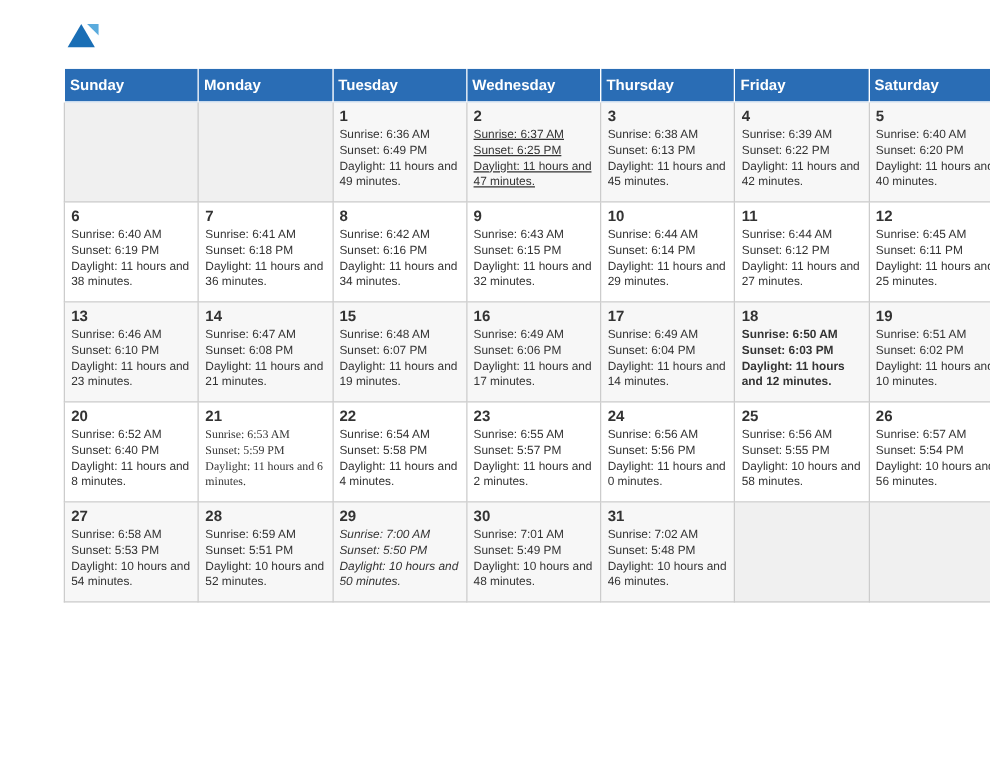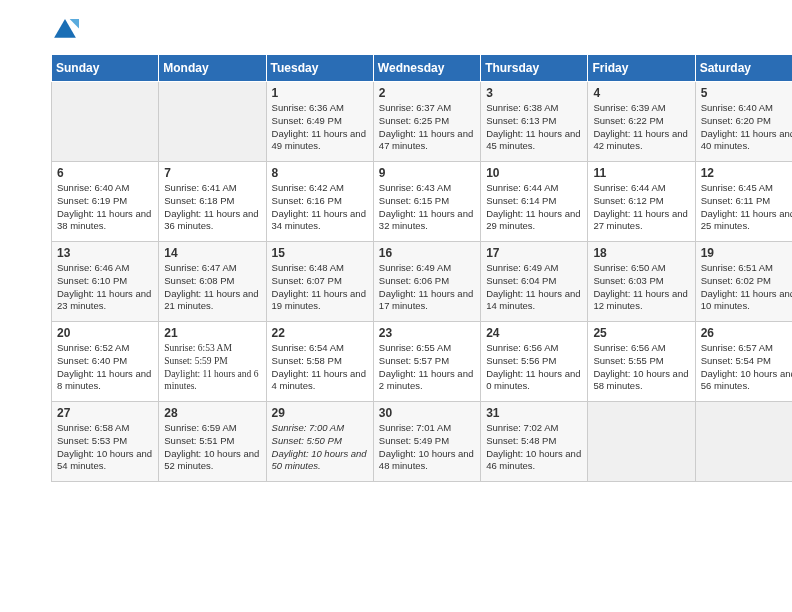--- a/index.html
+++ b/index.html
@@ -130,21 +130,21 @@
           <td class="empty"></td>
           <td class="empty"></td>
           <td>
             <span class="day-num">1</span>
             <div class="day-info" style="white-space: pre-line;">Sunrise: 6:36 AM
 Sunset: 6:49 PM
 Daylight: 11 hours and 49 minutes.</div>
           </td>
           <td>
             <span class="day-num">2</span>
-            <div class="day-info" style="white-space: pre-line;">Sunrise: 6:37 AM
+            <div class="day-info" style="white-space: pre-line; text-decoration: underline;">Sunrise: 6:37 AM
 Sunset: 6:25 PM
 Daylight: 11 hours and 47 minutes.</div>
           </td>
           <td>
             <span class="day-num">3</span>
             <div class="day-info" style="white-space: pre-line;">Sunrise: 6:38 AM
 Sunset: 6:13 PM
 Daylight: 11 hours and 45 minutes.</div>
           </td>
           <td>
@@ -230,21 +230,21 @@
 Daylight: 11 hours and 17 minutes.</div>
           </td>
           <td>
             <span class="day-num">17</span>
             <div class="day-info" style="white-space: pre-line;">Sunrise: 6:49 AM
 Sunset: 6:04 PM
 Daylight: 11 hours and 14 minutes.</div>
           </td>
           <td>
             <span class="day-num">18</span>
-            <div class="day-info" style="white-space: pre-line;">Sunrise: 6:50 AM
+            <div class="day-info" style="white-space: pre-line; font-weight: bold;">Sunrise: 6:50 AM
 Sunset: 6:03 PM
 Daylight: 11 hours and 12 minutes.</div>
           </td>
           <td>
             <span class="day-num">19</span>
             <div class="day-info" style="white-space: pre-line;">Sunrise: 6:51 AM
 Sunset: 6:02 PM
 Daylight: 11 hours and 10 minutes.</div>
           </td>
         </tr>

